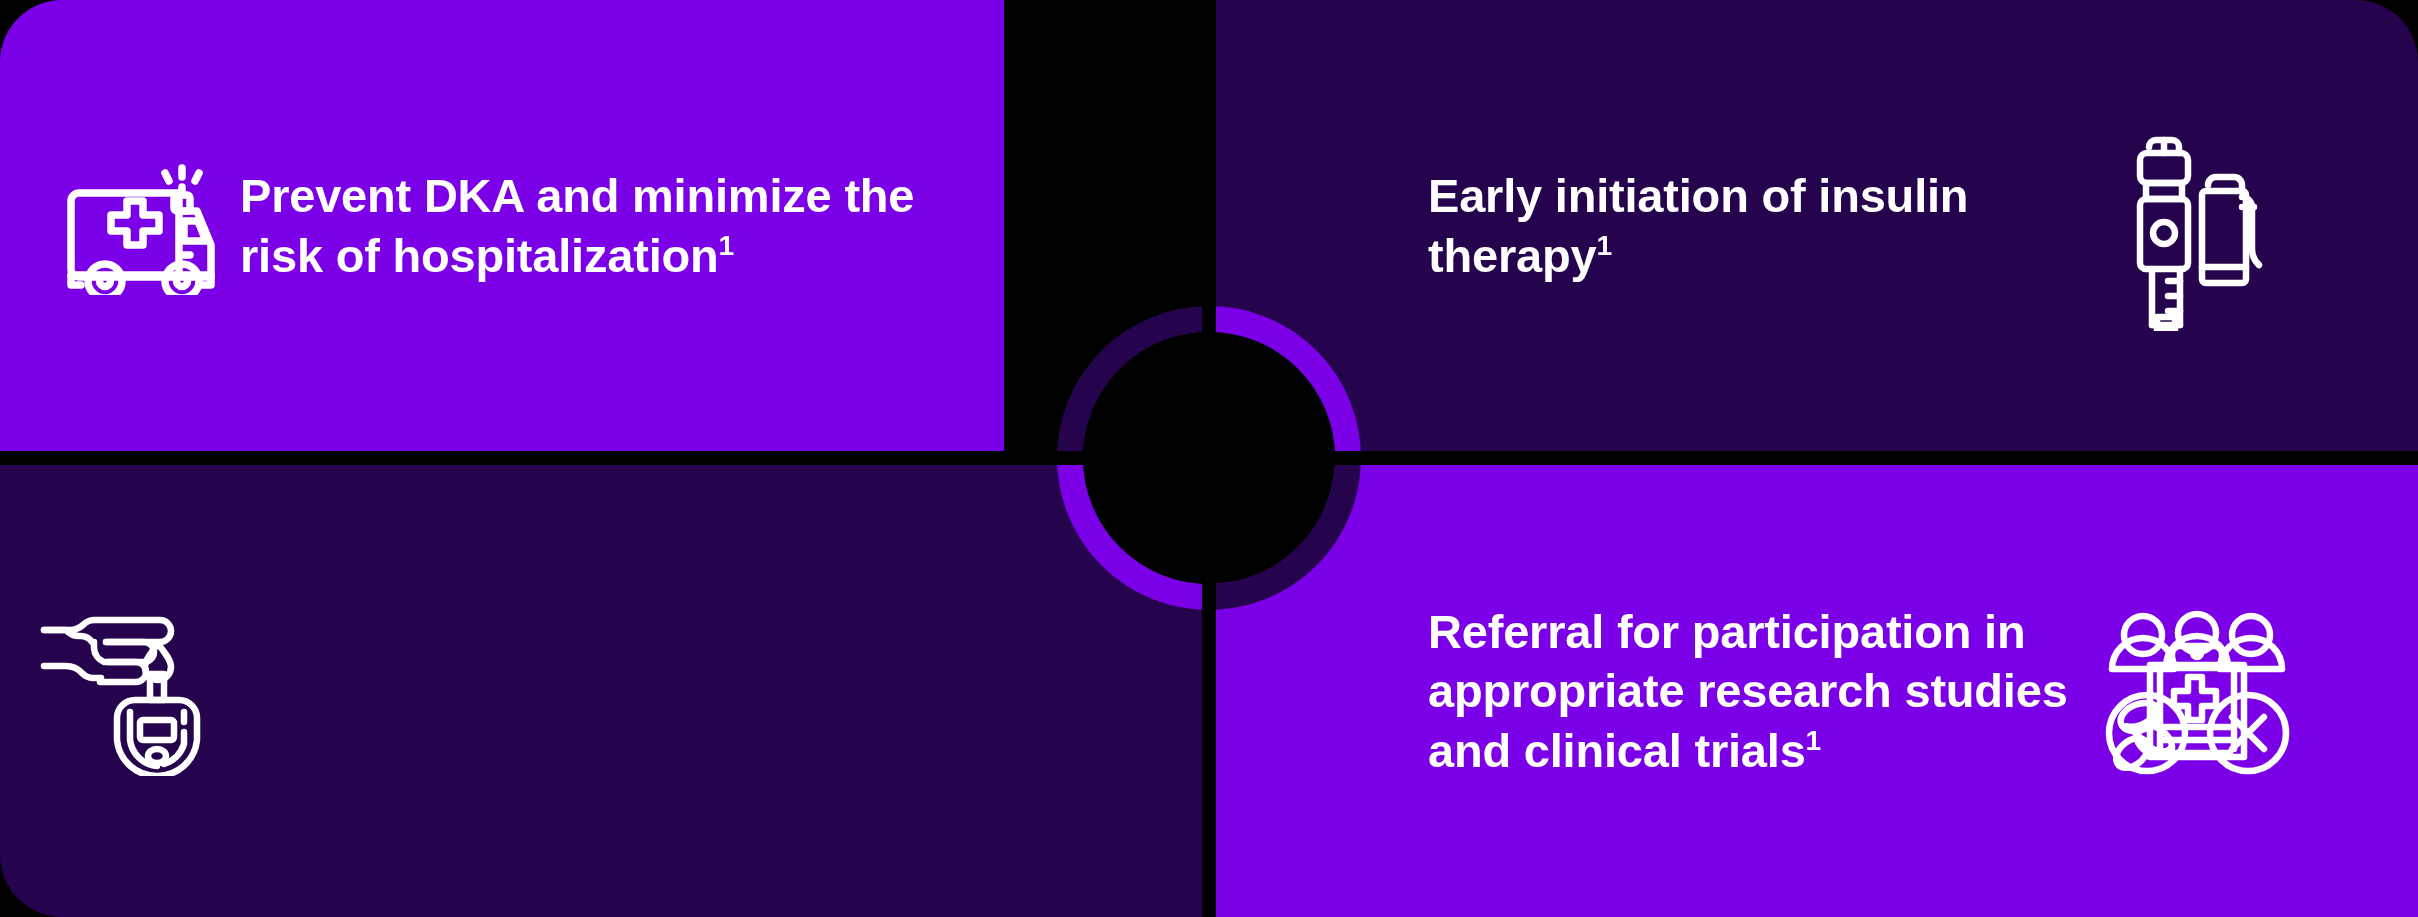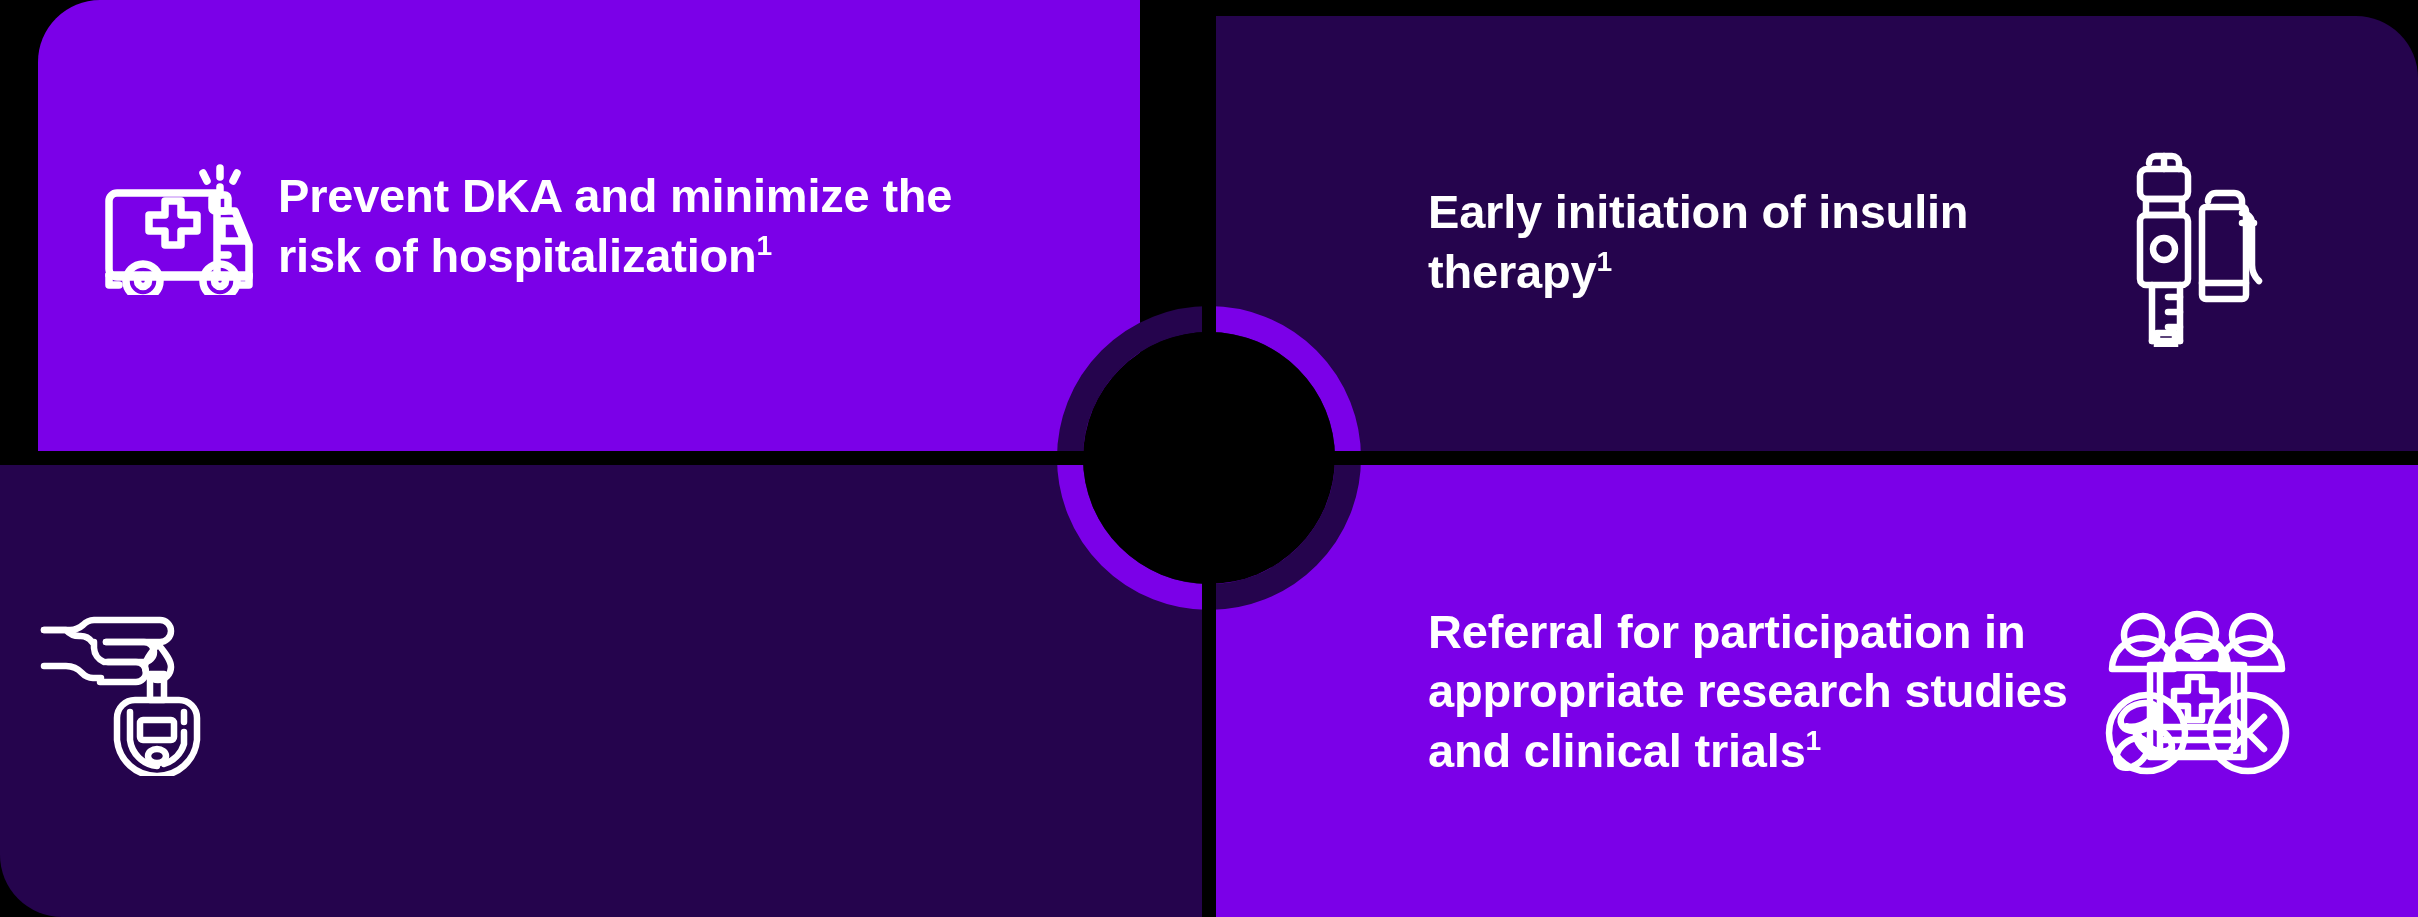--- a/index.html
+++ b/index.html
@@ -23,26 +23,26 @@
     display: flex;
     align-items: center;
     box-sizing: border-box;
     overflow: hidden;
   }
   .panel.bright { background: #7B00E8; }
   .panel.dark   { background: #25044D; }
 
   .panel-tl {
     left: 0; top: 0;
-    width: 1102px; height: 451px;
+    width: 1004px; height: 451px;
     border-top-left-radius: 62px;
-    padding-left: 40px; padding-right: 56px; margin-left: 38px;
+    padding-left: 40px; padding-right: 56px;
   }
   .panel-tr {
-    left: 1216px; top: 16px;
+    left: 1216px; top: 0;
     width: 1202px; height: 451px;
     border-top-right-radius: 62px;
     padding-left: 212px; padding-right: 30px;
   }
   .panel-bl {
     left: 0; top: 465px;
     width: 1202px; height: 452px;
     border-bottom-left-radius: 62px;
     padding-left: 24px; padding-right: 56px;
   }

